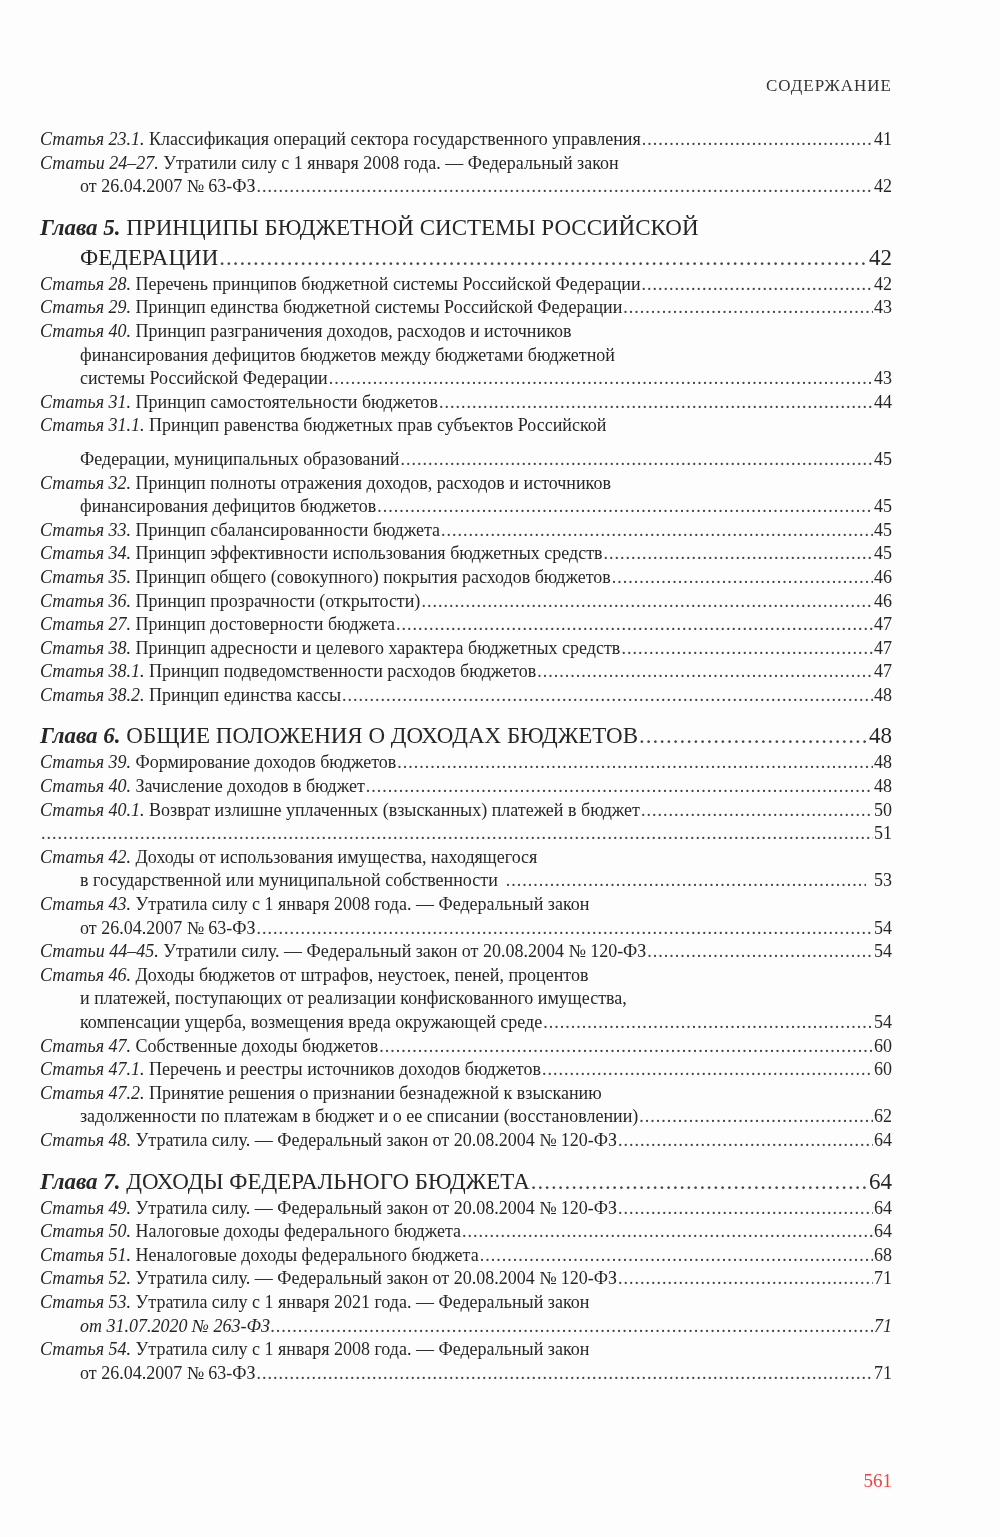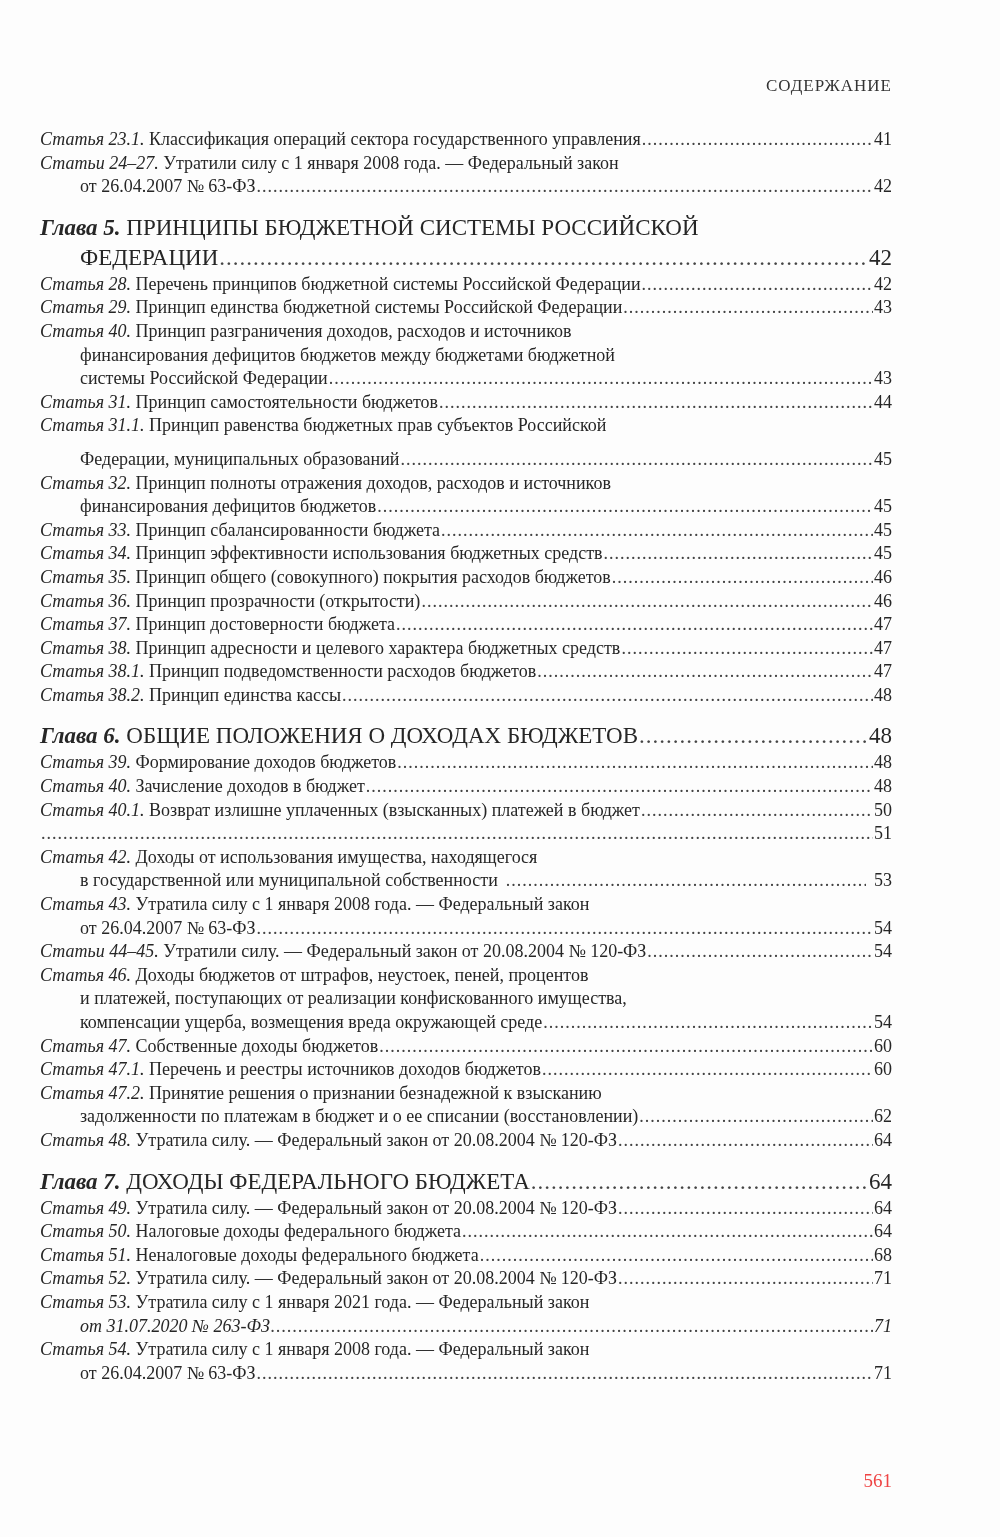--- a/index.html
+++ b/index.html
@@ -117,21 +117,21 @@
     </div>
     <div class="entry">
       <div class="row">
         <span class="label"><span class="art">Статья 36.</span> <span>Принцип прозрачности (открытости)</span></span>
         <span class="lead"></span>
         <span class="page">46</span>
       </div>
     </div>
     <div class="entry">
       <div class="row">
-        <span class="label"><span class="art">Статья 37.</span> <span>Принцип достоверности бюджета</span></span>
+        <span class="label"><span class="art">Статья 27.</span> <span>Принцип достоверности бюджета</span></span>
         <span class="lead"></span>
         <span class="page">47</span>
       </div>
     </div>
     <div class="entry">
       <div class="row">
         <span class="label"><span class="art">Статья 38.</span> <span>Принцип адресности и целевого характера бюджетных средств</span></span>
         <span class="lead"></span>
         <span class="page">47</span>
       </div>

